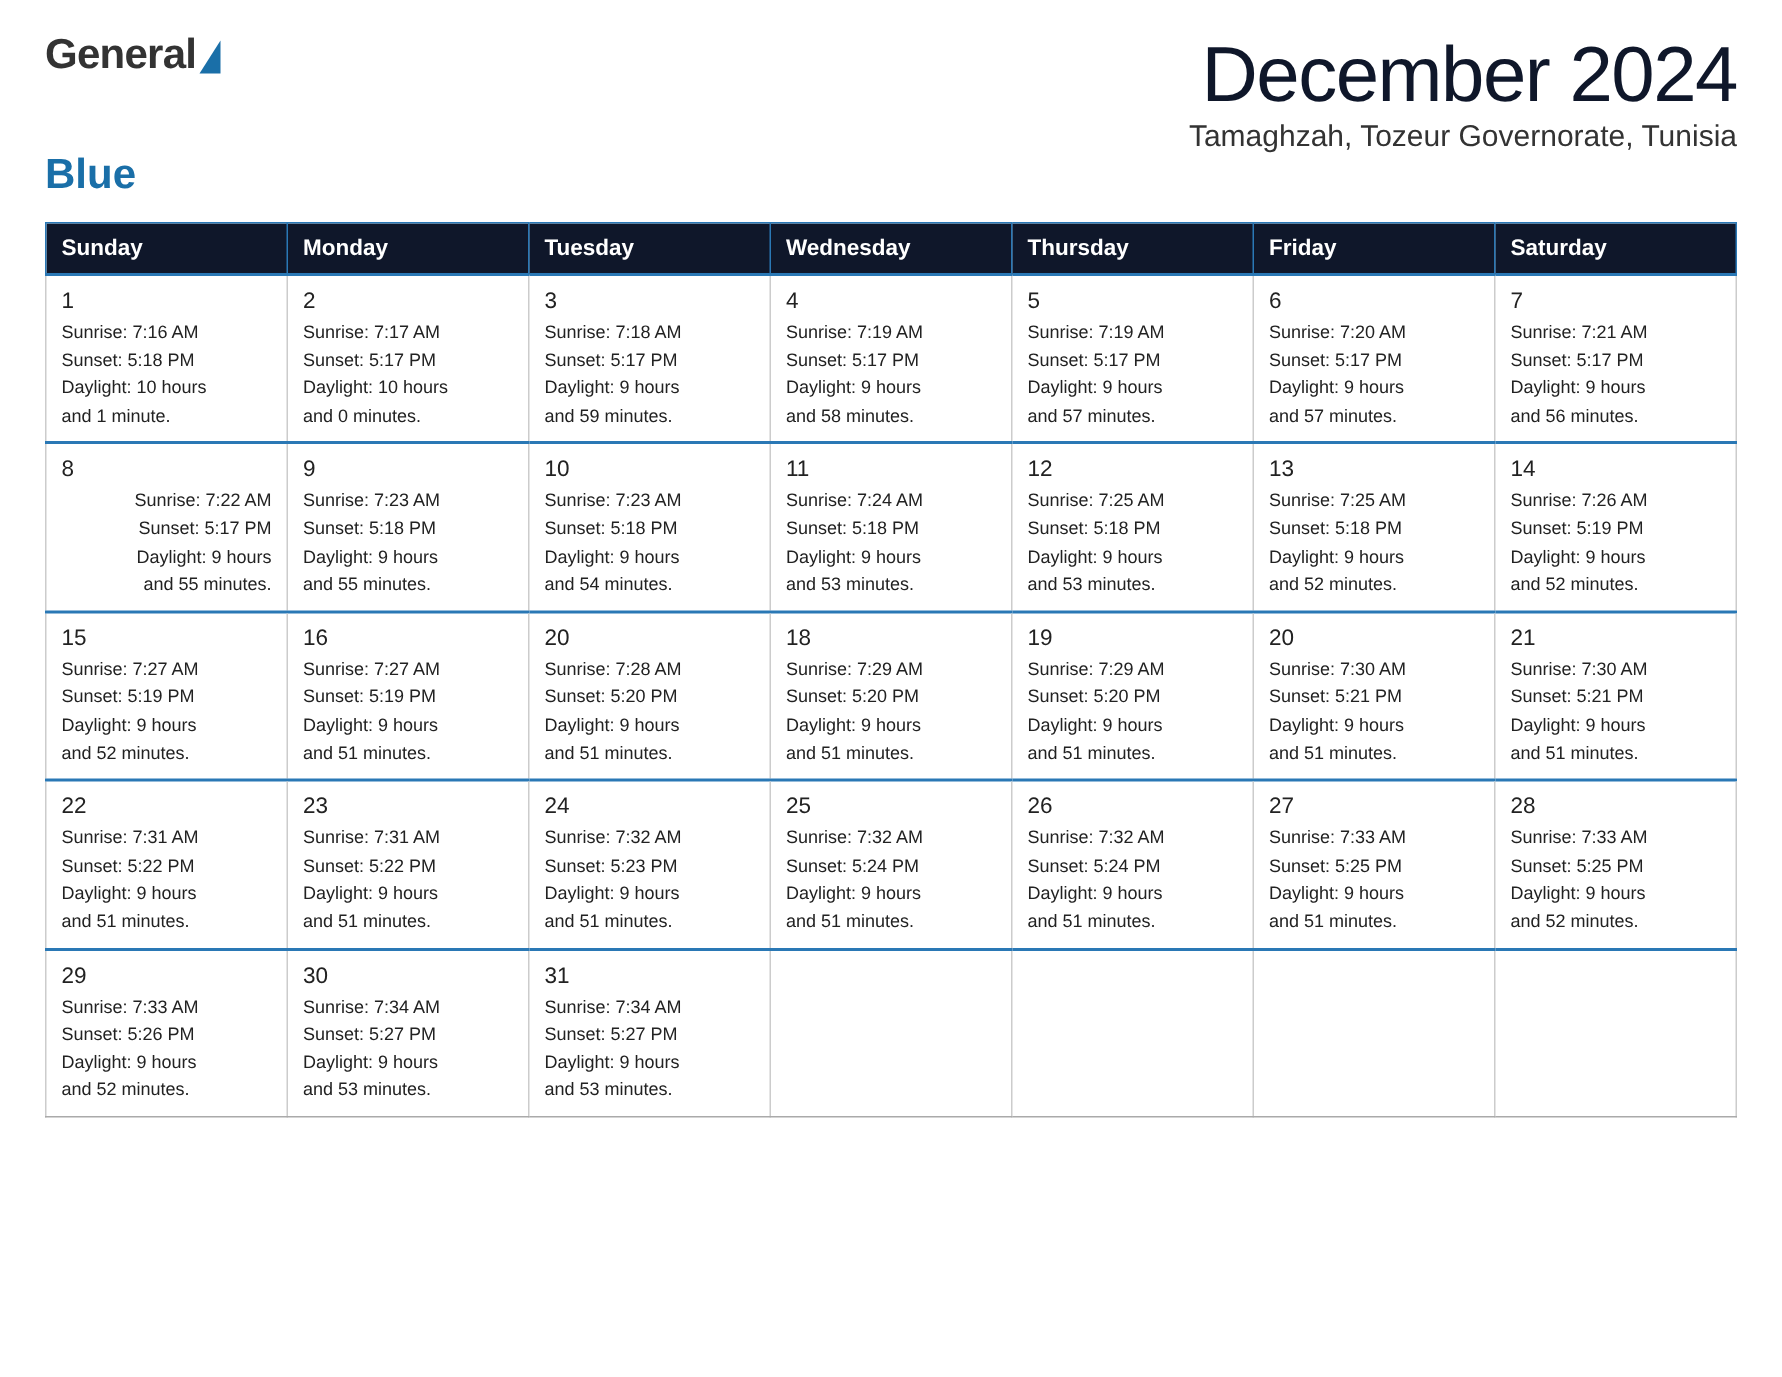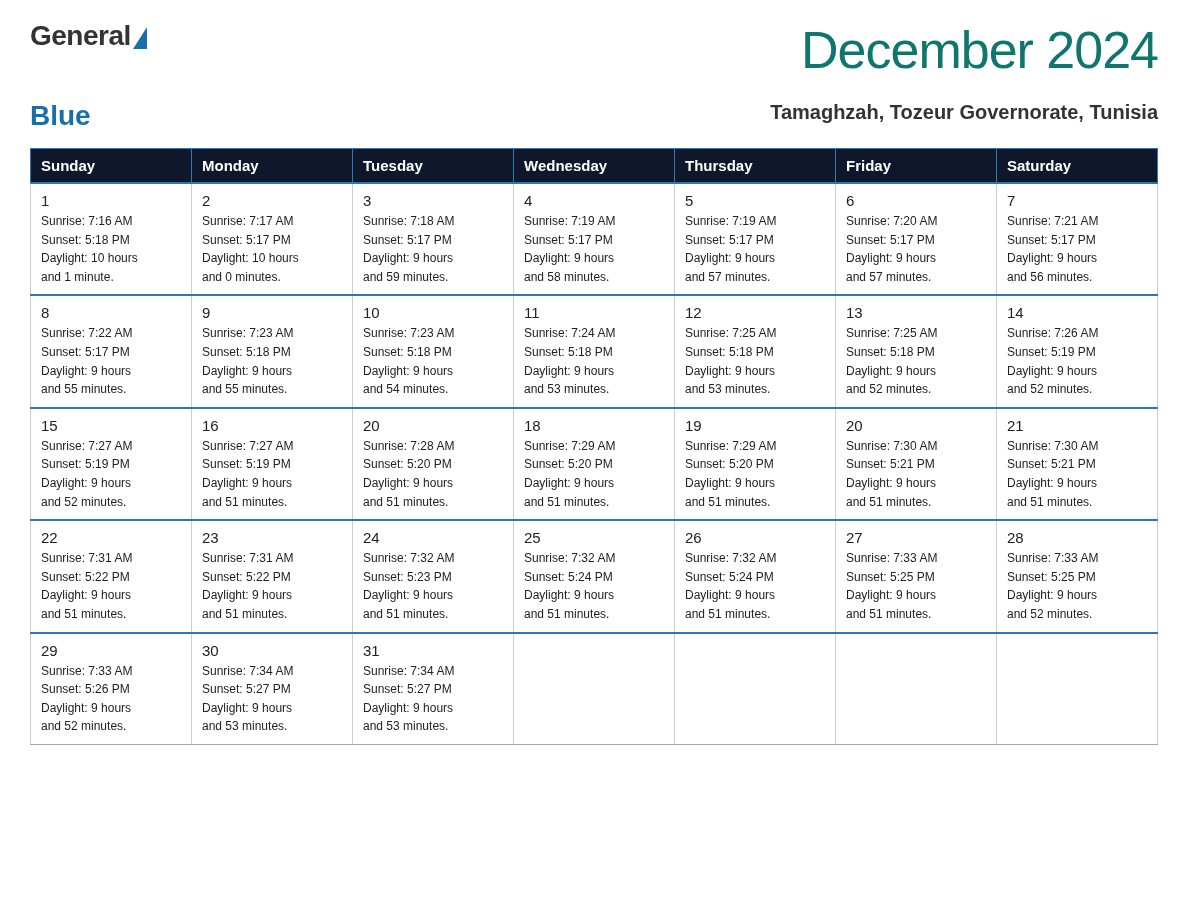--- a/index.html
+++ b/index.html
@@ -49,28 +49,27 @@
       margin-left: 2px;
       position: relative;
       top: 2px;
     }
     .title-area {
       text-align: right;
     }
     .month-title {
       font-size: 52px;
       font-weight: normal;
-      color: #0f766e;
+      color: #0f172a;
       letter-spacing: -1px;
     }
     .location-title {
       font-size: 20px;
       color: #333;
-      margin-top: 21px;
-      font-weight: bold;
+      margin-top: 0;
     }
     .calendar-table {
       width: 100%;
       border-collapse: collapse;
       table-layout: fixed;
     }
     .calendar-table th {
       background-color: #0f172a;
       color: #fff;
       font-size: 15px;
@@ -190,21 +189,21 @@
           <span class="day-number">7</span>
           <div class="day-info" style="white-space: pre-line;">Sunrise: 7:21 AM
 Sunset: 5:17 PM
 Daylight: 9 hours
 and 56 minutes.</div>
         </td>
       </tr>
       <tr>
         <td>
           <span class="day-number">8</span>
-          <div class="day-info" style="white-space: pre-line;">Sunrise: 7:22 AM
+          <div class="day-info" style="white-space: pre-line; text-align: right;">Sunrise: 7:22 AM
 Sunset: 5:17 PM
 Daylight: 9 hours
 and 55 minutes.</div>
         </td>
         <td>
           <span class="day-number">9</span>
           <div class="day-info" style="white-space: pre-line;">Sunrise: 7:23 AM
 Sunset: 5:18 PM
 Daylight: 9 hours
 and 55 minutes.</div>

